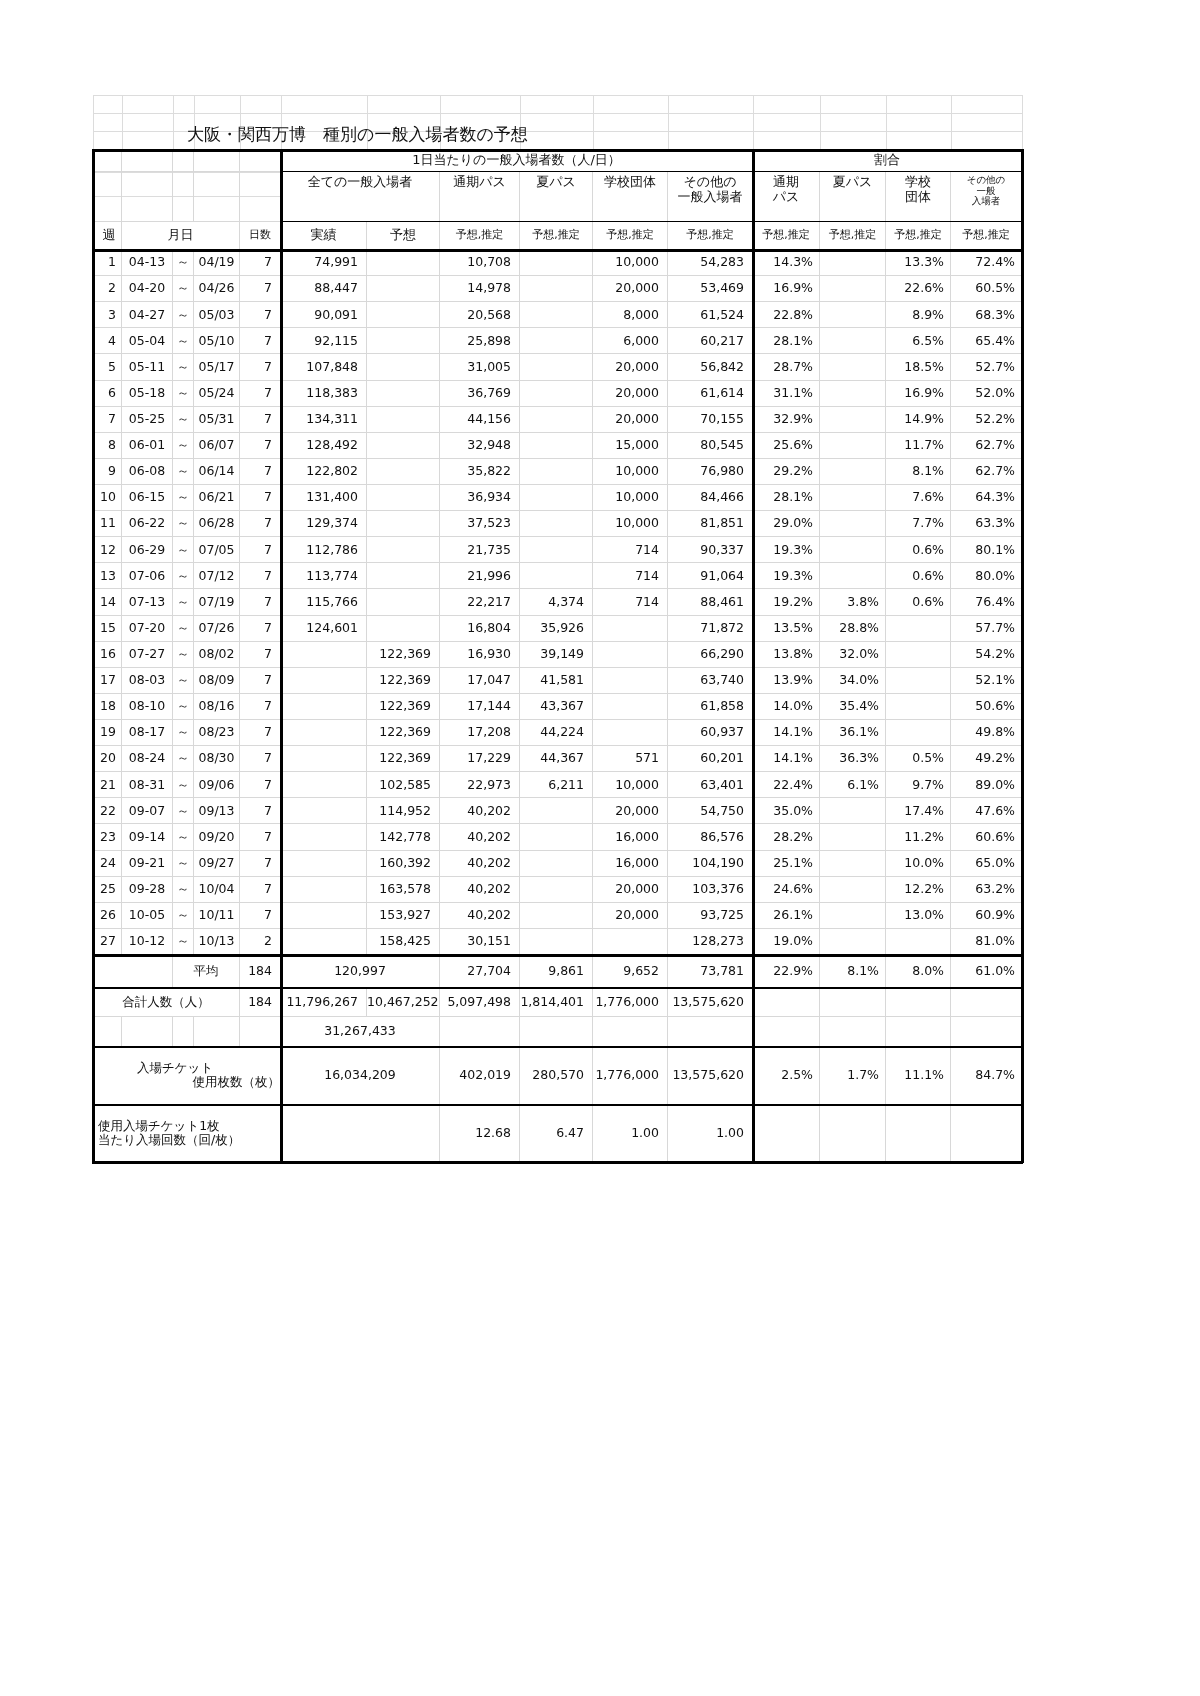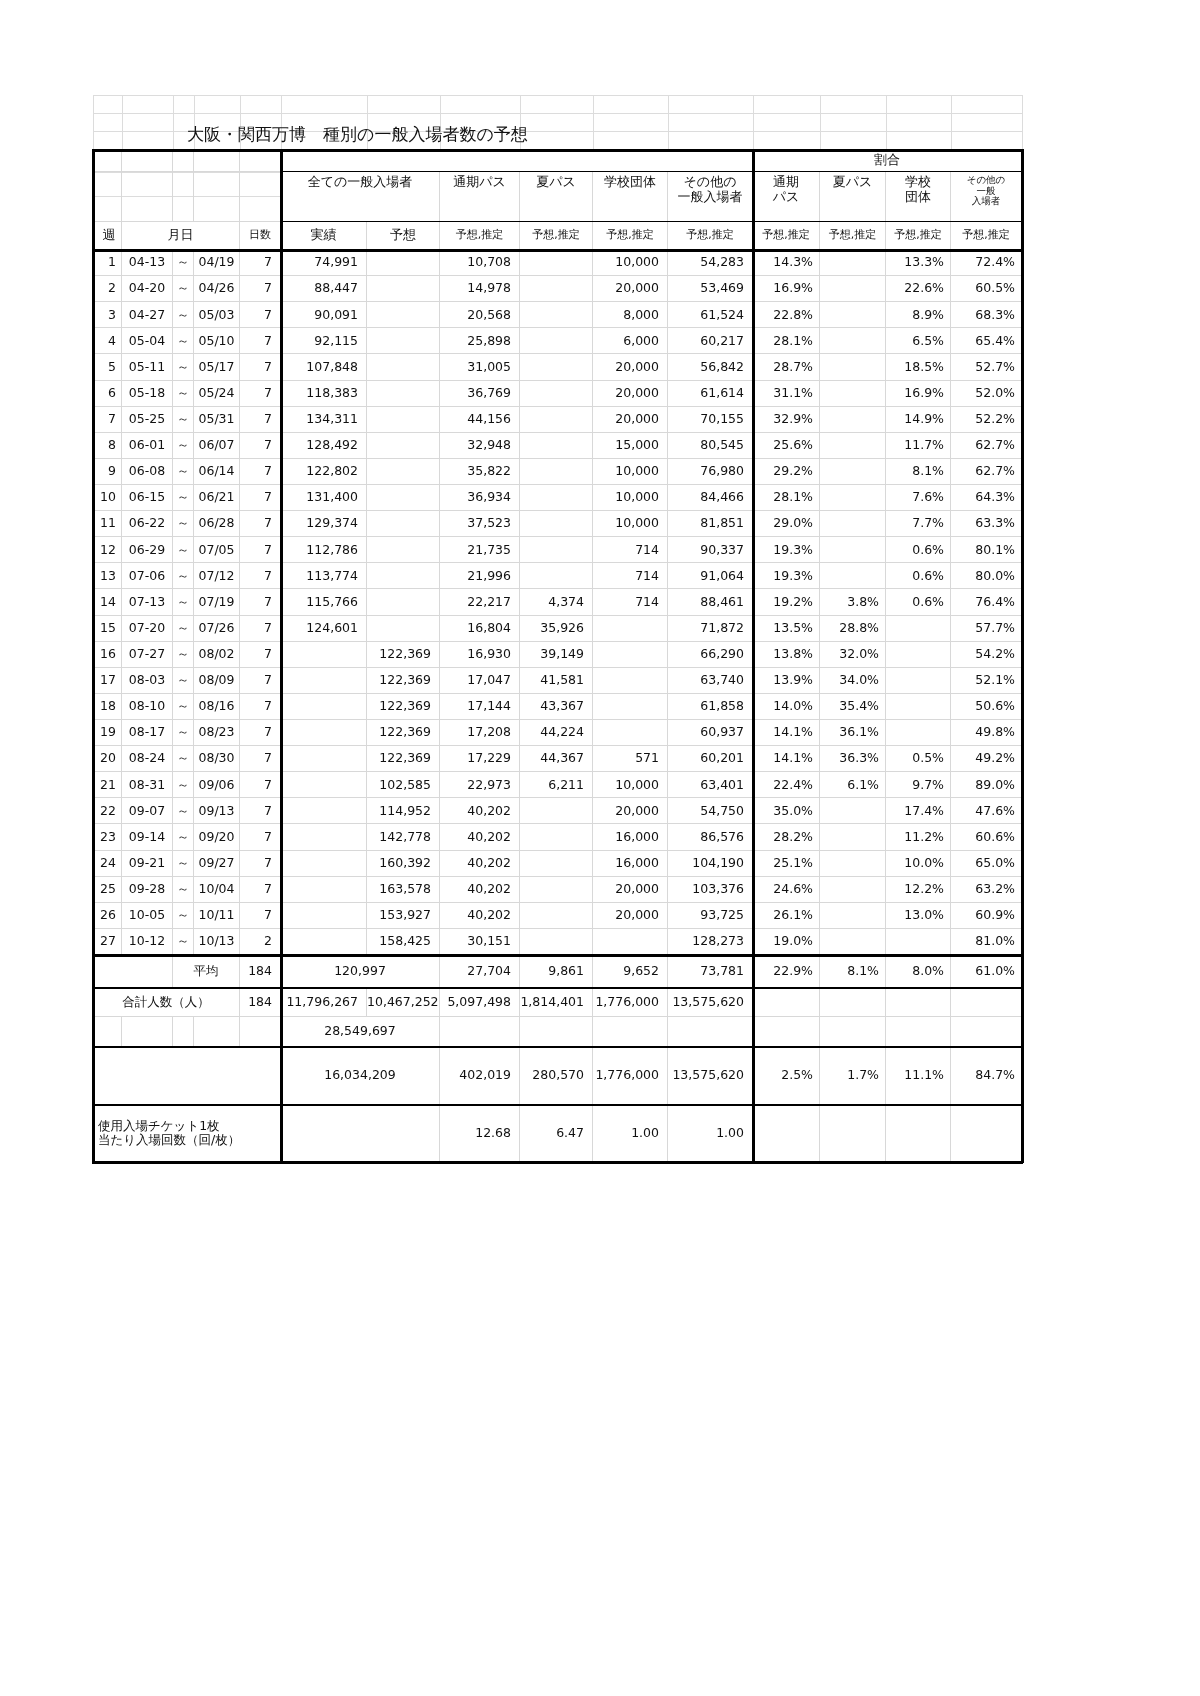--- a/index.html
+++ b/index.html
@@ -54,20 +54,21 @@
       <div class="faint" style="left: 93px; top: 172px; width: 188px; height: 1px;"></div>
       <div class="faint" style="left: 93px; top: 196px; width: 188px; height: 1px;"></div>
     </div>
   <div class="title">大阪・関西万博　種別の一般入場者数の予想</div>
   <div id="tbl" class="tbl" style="grid-template-columns: 29px 51px 21px 46px 41px 86px 73px 80px 73px 75px 85px 67px 66px 65px 71px; grid-template-rows: 22px 50px 28px 26.11px 26.11px 26.11px 26.11px 26.11px 26.11px 26.11px 26.11px 26.11px 26.11px 26.11px 26.11px 26.11px 26.11px 26.11px 26.11px 26.11px 26.11px 26.11px 26.11px 26.11px 26.11px 26.11px 26.11px 26.11px 26.11px 26.11px 33px 29px 30px 58px 57px;">
       <div class="cell " style="grid-area: 1 / 1 / auto / span 1;"></div>
       <div class="cell " style="grid-area: 1 / 2 / auto / span 1;"></div>
       <div class="cell " style="grid-area: 1 / 3 / auto / span 1;"></div>
       <div class="cell " style="grid-area: 1 / 4 / auto / span 1;"></div>
       <div class="cell " style="grid-area: 1 / 5 / auto / span 1;"></div>
+      <div class="cell hdr" style="grid-area: 1 / 6 / auto / span 6;">1日当たりの一般入場者数（人/日）</div>
       <div class="cell hdr" style="grid-area: 1 / 12 / auto / span 4;">割合</div>
       <div class="cell " style="grid-area: 2 / 1 / auto / span 1;"></div>
       <div class="cell " style="grid-area: 2 / 2 / auto / span 1;"></div>
       <div class="cell " style="grid-area: 2 / 3 / auto / span 1;"></div>
       <div class="cell " style="grid-area: 2 / 4 / auto / span 1;"></div>
       <div class="cell " style="grid-area: 2 / 5 / auto / span 1;"></div>
       <div class="cell hdr hdr-top" style="grid-area: 2 / 6 / auto / span 2;">全ての一般入場者</div>
       <div class="cell hdr hdr-top" style="grid-area: 2 / 8 / auto / span 1;">通期パス</div>
       <div class="cell hdr hdr-top" style="grid-area: 2 / 9 / auto / span 1;">夏パス</div>
       <div class="cell hdr hdr-top" style="grid-area: 2 / 10 / auto / span 1;">学校団体</div>
@@ -529,29 +530,33 @@
       <div class="cell al-r" style="grid-area: 32 / 11 / auto / span 1;">13,575,620</div>
       <div class="cell " style="grid-area: 32 / 12 / auto / span 1;"></div>
       <div class="cell " style="grid-area: 32 / 13 / auto / span 1;"></div>
       <div class="cell " style="grid-area: 32 / 14 / auto / span 1;"></div>
       <div class="cell " style="grid-area: 32 / 15 / auto / span 1;"></div>
       <div class="cell " style="grid-area: 33 / 1 / auto / span 1;"></div>
       <div class="cell " style="grid-area: 33 / 2 / auto / span 1;"></div>
       <div class="cell " style="grid-area: 33 / 3 / auto / span 1;"></div>
       <div class="cell " style="grid-area: 33 / 4 / auto / span 1;"></div>
       <div class="cell " style="grid-area: 33 / 5 / auto / span 1;"></div>
-      <div class="cell al-c" style="grid-area: 33 / 6 / auto / span 2;">28,549,697</div>
+      <div class="cell al-c" style="grid-area: 33 / 6 / auto / span 2;">31,267,433</div>
       <div class="cell " style="grid-area: 33 / 8 / auto / span 1;"></div>
       <div class="cell " style="grid-area: 33 / 9 / auto / span 1;"></div>
       <div class="cell " style="grid-area: 33 / 10 / auto / span 1;"></div>
       <div class="cell " style="grid-area: 33 / 11 / auto / span 1;"></div>
       <div class="cell " style="grid-area: 33 / 12 / auto / span 1;"></div>
       <div class="cell " style="grid-area: 33 / 13 / auto / span 1;"></div>
       <div class="cell " style="grid-area: 33 / 14 / auto / span 1;"></div>
       <div class="cell " style="grid-area: 33 / 15 / auto / span 1;"></div>
+      <div class="cell lbl-ticket" style="grid-area: 34 / 1 / auto / span 5;">
+        <div>入場チケット</div>
+        <div>使用枚数（枚）</div>
+      </div>
       <div class="cell al-c" style="grid-area: 34 / 6 / auto / span 2;">16,034,209</div>
       <div class="cell al-r" style="grid-area: 34 / 8 / auto / span 1;">402,019</div>
       <div class="cell al-r" style="grid-area: 34 / 9 / auto / span 1;">280,570</div>
       <div class="cell al-r" style="grid-area: 34 / 10 / auto / span 1;">1,776,000</div>
       <div class="cell al-r" style="grid-area: 34 / 11 / auto / span 1;">13,575,620</div>
       <div class="cell al-rp" style="grid-area: 34 / 12 / auto / span 1;">2.5%</div>
       <div class="cell al-rp" style="grid-area: 34 / 13 / auto / span 1;">1.7%</div>
       <div class="cell al-rp" style="grid-area: 34 / 14 / auto / span 1;">11.1%</div>
       <div class="cell al-rp" style="grid-area: 34 / 15 / auto / span 1;">84.7%</div>
       <div class="cell lbl-left" style="grid-area: 35 / 1 / auto / span 5;">

